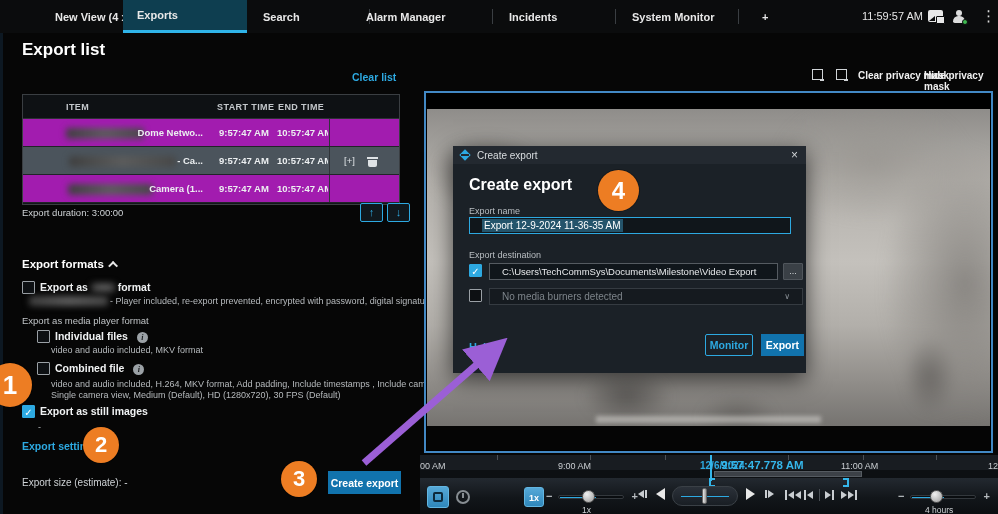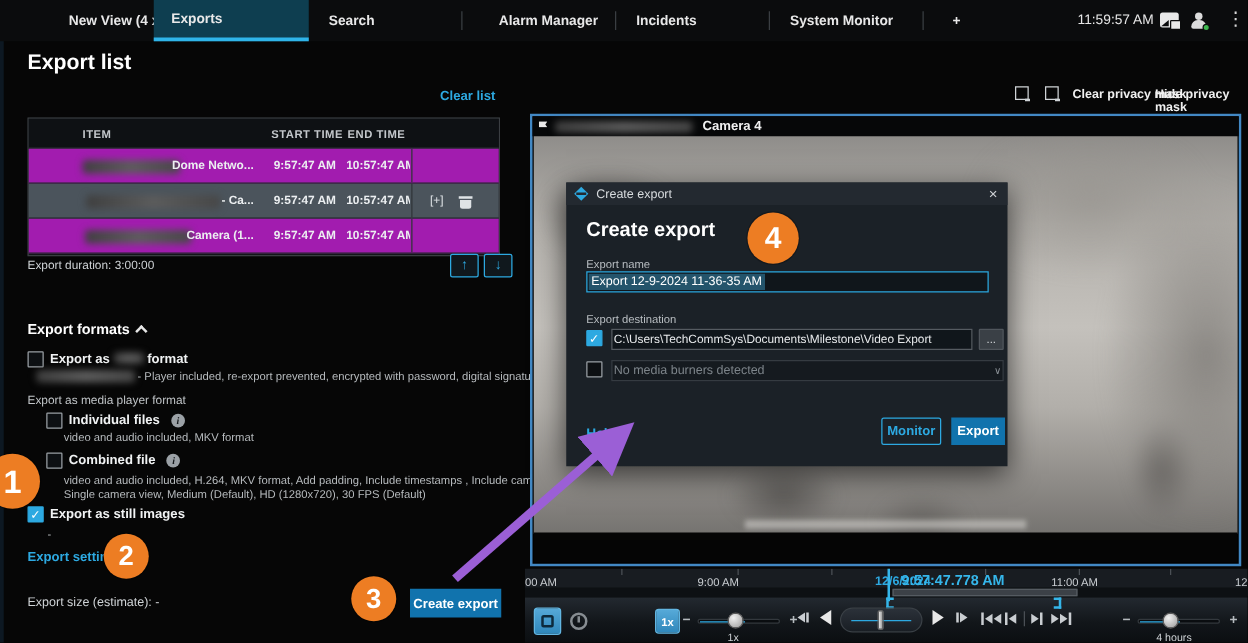--- a/index.html
+++ b/index.html
@@ -94,21 +94,21 @@
   .dialog { position:absolute; left:453px; top:146px; width:353px; height:227px; background:#1b2127;
     box-shadow:0 6px 22px rgba(0,0,0,.65); z-index:20; }
   .dlg-titlebar { position:absolute; left:0; top:0; right:0; height:18px; background:#232930; display:flex; align-items:center; padding:0 8px; }
   .diamond-icon { width:8px; height:8px; background:#2da9e1; transform:rotate(45deg); margin-right:8px; }
   .diamond-icon::after { content:""; position:absolute; width:8px; height:2px; background:#232930; margin:3px 0 0 0; transform:rotate(-45deg); }
   .dlg-title { font-size:10px; color:#d8dcdf; }
   .dlg-close { margin-left:auto; color:#cfd3d6; font-size:12px; cursor:pointer; line-height:10px; }
   .dlg-h { position:absolute; left:16px; top:30px; font-size:16px; font-weight:bold; color:#fff; }
   .dlg-label { position:absolute; font-size:9px; color:#b9bec2; }
   .dlg-input { position:absolute; height:17px; background:#10161b; border:1px solid #2da9e1; font-size:10px; color:#fff;
-    display:flex; align-items:center; padding:0 1px; white-space:nowrap; overflow:hidden; }
+    display:flex; align-items:center; padding:0 12px; white-space:nowrap; overflow:hidden; }
   .dlg-input .selhl { background:#24546b; padding:1px 2px; }
   .dlg-input.plain { border:1px solid #555b61; font-size:9.5px; color:#e8eaec; }
   .dlg-input.disabled { border:1px solid #353b41; background:#151a1f; color:#7d848a; }
   .browse-btn { position:absolute; width:20px; height:17px; background:#3a4046; border:1px solid #50565c; color:#d8dcdf;
     font-size:9px; text-align:center; line-height:15px; cursor:pointer; border-radius:1px; }
   .btn-outline { position:absolute; border:1px solid #2da9e1; background:transparent; color:#2da9e1;
     font-size:10.5px; font-weight:bold; border-radius:2px; display:flex; align-items:center; justify-content:center; cursor:pointer; }
   .dd-chev { margin-left:auto; font-size:8px; color:#8a9096; }
 
   
@@ -170,21 +170,21 @@
     <div class="navtab" style="left:41px">
         <span>New View (4 x 4)</span>
       </div>
     <div class="navtab active" style="left:123px;width:124px">
         <span>Exports</span>
       </div>
     <div class="navtab" style="left:249px">
         <span>Search</span>
       </div>
     <div class="navdiv" style="left:369px"></div>
-    <div class="navtab" style="left:385px">
+    <div class="navtab" style="left:352px">
         <span>Alarm Manager</span>
       </div>
     <div class="navdiv" style="left:492px"></div>
     <div class="navtab" style="left:495px">
         <span>Incidents</span>
       </div>
     <div class="navdiv" style="left:615px"></div>
     <div class="navtab" style="left:618px">
         <span>System Monitor</span>
       </div>
@@ -278,25 +278,20 @@
   <div class="abs link" style="left:22px;top:440px">Export settings</div>
   <div class="abs label10" style="left:22px;top:477px">Export size (estimate): -</div>
   <div class="btn-primary abs" style="left:328px;top:471px;width:73px;height:23px">Create export</div>
 
   <span class="mask-sq" style="left:812px;top:69px"></span>
   <span class="mask-sq" style="left:836px;top:69px"></span>
   <div class="privacy-label" style="left:858px;top:70px">Clear privacy mask</div>
   <div class="privacy-label" style="left:924px;top:70px">Hide privacy mask</div>
 
   <div class="campanel">
-    <div class="camtitle">
-      <span class="flag-icon"></span>
-      <span class="blur-pill" style="left:18px;top:4px;width:110px;height:9px"></span>
-      <span style="position:absolute;left:136px;top:2px;font-size:10.5px;font-weight:bold;color:#f0f0f0">Camera 4</span>
-    </div>
     <div class="video">
       <div class="blobs"></div>
       <div class="lightstrip"></div>
     </div>
     <div class="camblack"></div>
   </div>
 
   <div class="dialog">
     <div class="dlg-titlebar">
       <span class="diamond-icon"></span>

